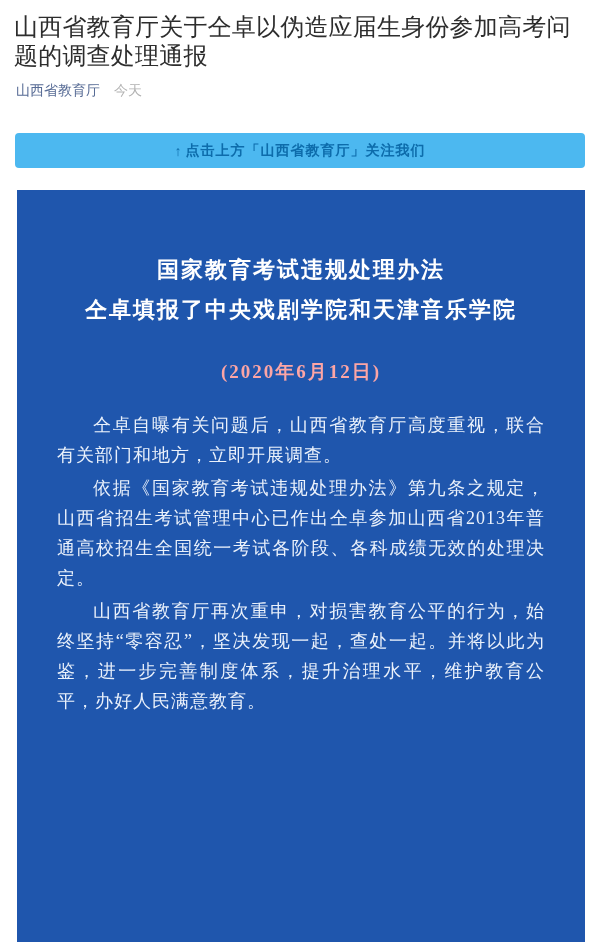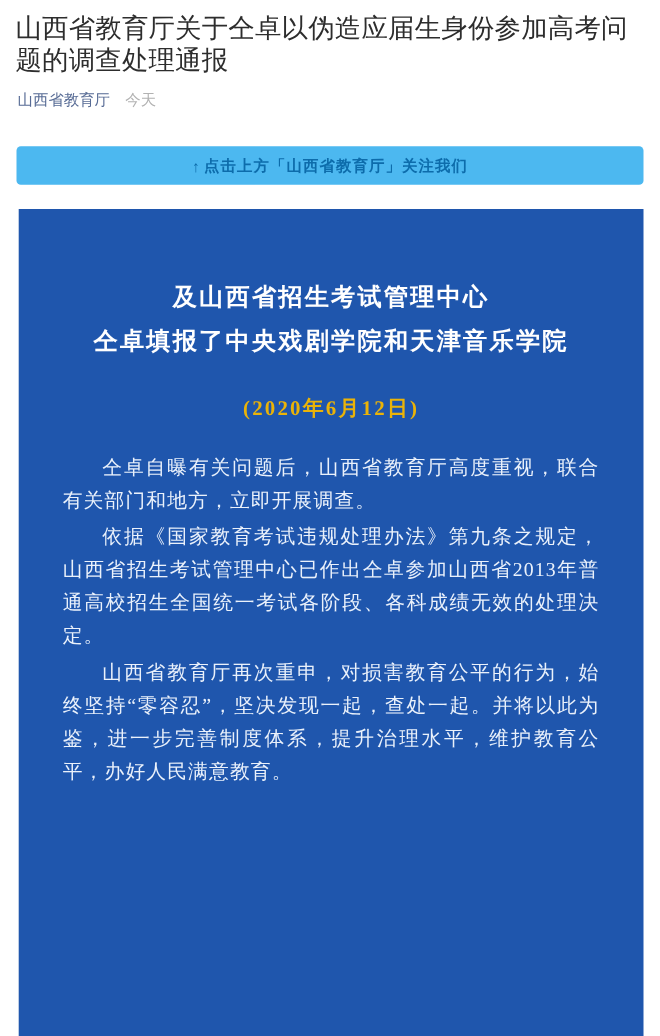--- a/index.html
+++ b/index.html
@@ -44,21 +44,21 @@
     color: var(--notice-text, #eaf1fb);
     padding: 60px 40px 20px 40px;
     overflow: hidden;
     font-family: "Liberation Serif", "DejaVu Serif", serif;
   }
   .notice-heading {
     text-align: center; color: #ffffff; font-weight: bold;
     font-size: 22px; line-height: 40px; letter-spacing: 2px;
   }
   .notice-date {
-    text-align: center; color: #eab308; font-weight: bold;
+    text-align: center; color: #fca5a5; font-weight: bold;
     font-size: 19px; line-height: 24px; letter-spacing: 2px;
     margin-top: 30px;
   }
   .notice-body { margin-top: 26px; }
   .notice-body p {
     margin: 0 0 3px 0;
     font-size: 18px; line-height: 30px; letter-spacing: 1px;
     text-indent: 2em; text-align: justify;
   }
 </style>
@@ -74,21 +74,21 @@
     <span class="publish-time">今天</span>
   </div>
 
   <div class="follow-banner">
     <span class="arrow">↑</span>
     <span>点击上方「山西省教育厅」关注我们</span>
   </div>
 
   <div class="notice-card">
     <div class="notice-heading">
-      <div>及山西省招生考试管理中心</div>
+      <div>国家教育考试违规处理办法</div>
       <div>仝卓填报了中央戏剧学院和天津音乐学院</div>
     </div>
 
     <div class="notice-date">(2020年6月12日)</div>
 
     <div class="notice-body">
       <p>仝卓自曝有关问题后，山西省教育厅高度重视，联合有关部门和地方，立即开展调查。</p>
       <p>依据《国家教育考试违规处理办法》第九条之规定，山西省招生考试管理中心已作出仝卓参加山西省2013年普通高校招生全国统一考试各阶段、各科成绩无效的处理决定。</p>
       <p>山西省教育厅再次重申，对损害教育公平的行为，始终坚持“零容忍”，坚决发现一起，查处一起。并将以此为鉴，进一步完善制度体系，提升治理水平，维护教育公平，办好人民满意教育。</p>
     </div>

